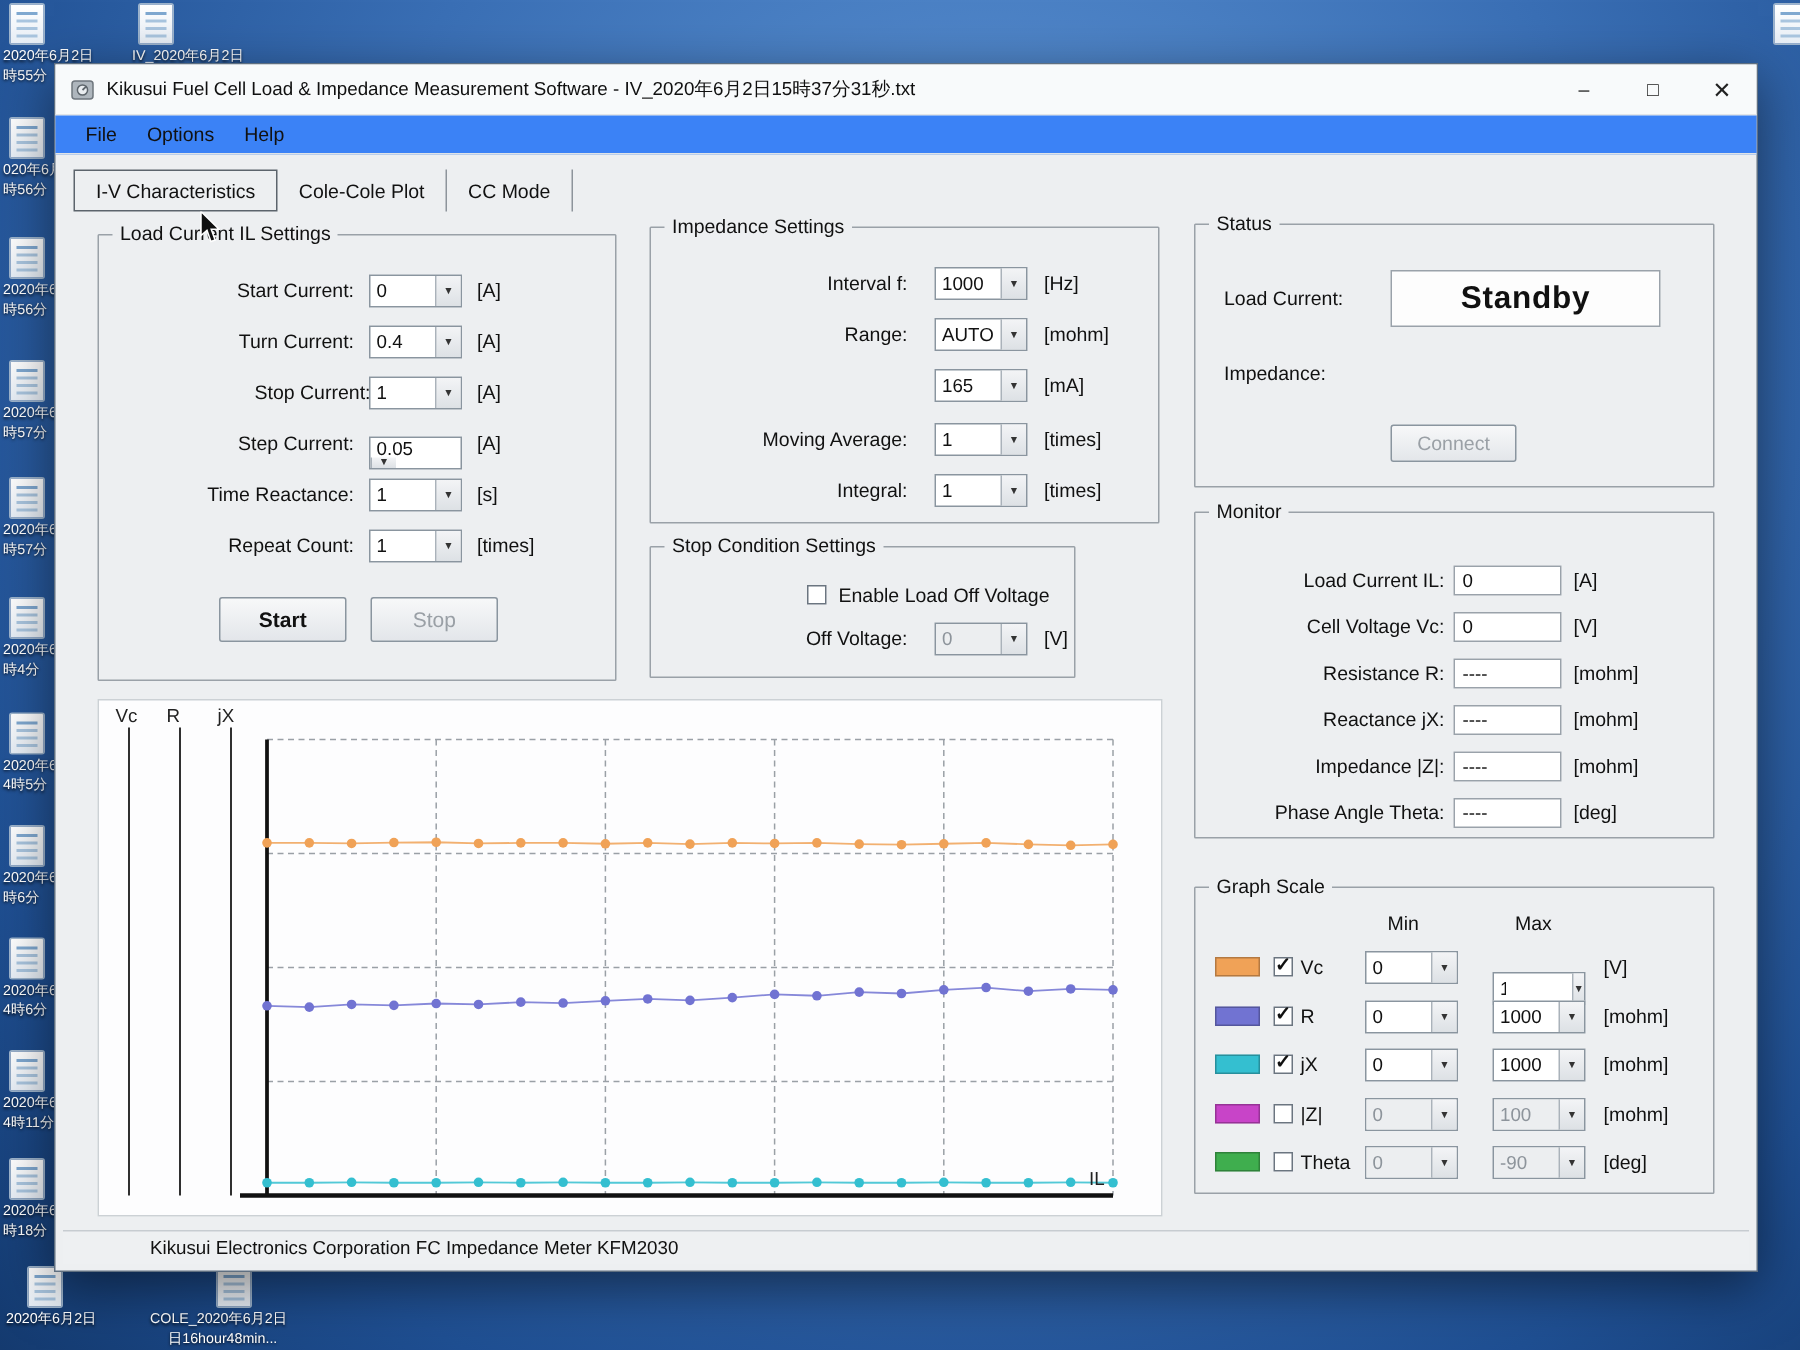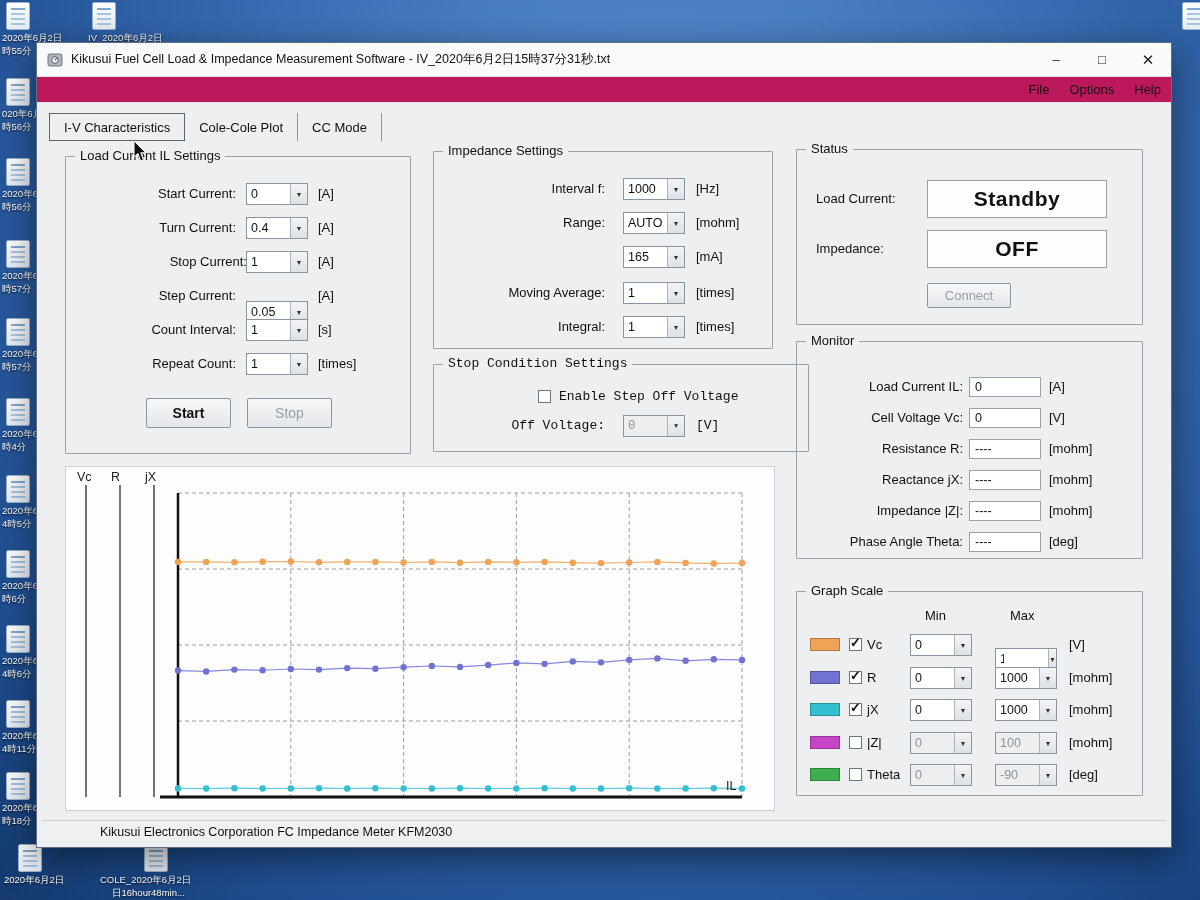--- a/index.html
+++ b/index.html
@@ -18,21 +18,21 @@
         box-shadow:0 5px 0 #a9c5df, 0 10px 0 #a9c5df, 0 15px 0 #a9c5df; }
   .dl { font-size:9.5px; color:#fff; text-shadow:0 1px 2px rgba(0,0,0,.85); white-space:nowrap; margin-top:2px; line-height:11px; }
 
   
   .window { position:absolute; left:36px; top:42px; width:1136px; height:806px; z-index:10;
     background:#edeff1; border:1px solid #5f6f80; box-shadow:0 10px 34px rgba(0,0,0,.5); }
   .titlebar { height:34px; background:#f8fafb; border-bottom:1px solid #e2e5e8; display:flex; align-items:center; padding-left:10px; }
   .apptitle { font-size:12.5px; margin-left:8px; color:#101010; white-space:nowrap; }
   .winbtns { margin-left:auto; display:flex; height:100%; }
   .winbtn { width:46px; display:flex; align-items:center; justify-content:center; font-size:13px; color:#222; }
-  .menubar { height:26px; background:#be185d; border-bottom:1px solid #e0e3e6; display:flex; align-items:center; padding-left:10px; font-size:13px;justify-content:flex-end; }
+  .menubar { height:26px; background:#3b82f6; border-bottom:1px solid #e0e3e6; display:flex; align-items:center; padding-left:10px; font-size:13px; }
   .menu-item { padding:0 10px; }
 
   .tabs { position:absolute; left:12px; top:70px; display:flex; height:28px; font-size:13px;justify-content:flex-end; }
   .tab { display:flex; align-items:center; padding:0 14px; border-right:1px solid #8d949b; white-space:nowrap; }
   .tab.selected { border:1px solid #5c646c; background:#edeff1; }
 
   .groupbox { position:absolute; border:1px solid #9aa1a8; border-radius:1px; }
   .legend { position:absolute; top:-9px; left:9px; background:#edeff1; padding:0 5px; font-size:13px; white-space:nowrap; }
 
   .lbl { position:absolute; font-size:13px; height:22px; line-height:22px; white-space:nowrap; }
@@ -195,27 +195,27 @@
     <span class="unit" style="left:252px;top:60px;">[A]</span>
 
     <span class="lbl r" style="left:21px;top:94px;width:160px;">Stop Current:</span>
     <div class="combo" style="left:180px;top:94px;">
         <span class="cv">1</span>
         <span class="ca">▼</span>
       </div>
     <span class="unit" style="left:252px;top:94px;">[A]</span>
 
     <span class="lbl r" style="left:10px;top:128px;width:160px;">Step Current:</span>
-    <div class="combo" style="left:180px;top:144px;">
+    <div class="combo" style="left:180px;top:134px;flex-direction:column;">
         <span class="cv">0.05</span>
         <span class="ca">▼</span>
       </div>
     <span class="unit" style="left:252px;top:128px;">[A]</span>
 
-    <span class="lbl r" style="left:10px;top:162px;width:160px;">Count Interval:</span>
+    <span class="lbl r" style="left:10px;top:162px;width:160px;">Time Reactance:</span>
     <div class="combo" style="left:180px;top:162px;">
         <span class="cv">1</span>
         <span class="ca">▼</span>
       </div>
     <span class="unit" style="left:252px;top:162px;">[s]</span>
 
     <span class="lbl r" style="left:10px;top:196px;width:160px;">Repeat Count:</span>
     <div class="combo" style="left:180px;top:196px;">
         <span class="cv">1</span>
         <span class="ca">▼</span>
@@ -257,38 +257,37 @@
     <span class="unit" style="left:262px;top:130px;">[times]</span>
 
     <span class="lbl r" style="left:10px;top:164px;width:161px;">Integral:</span>
     <div class="combo" style="left:189px;top:164px;">
         <span class="cv">1</span>
         <span class="ca">▼</span>
       </div>
     <span class="unit" style="left:262px;top:164px;">[times]</span>
   </div>
 
-  <div class="groupbox" style="left:396px;top:321px;width:376px;height:88px;font-family:Liberation Mono, monospace;">
+  <div class="groupbox" style="left:396px;top:321px;width:284px;height:88px;">
     <span class="legend">Stop Condition Settings</span>
     <span class="check" style="left:104px;top:25px;"></span>
-    <span class="lbl" style="left:125px;top:21px;">Enable Step Off Voltage</span>
+    <span class="lbl" style="left:125px;top:21px;">Enable Load Off Voltage</span>
     <span class="lbl r" style="left:10px;top:50px;width:161px;">Off Voltage:</span>
     <div class="combo disabled" style="left:189px;top:50px;">
         <span class="cv">0</span>
         <span class="ca">▼</span>
       </div>
     <span class="unit" style="left:262px;top:50px;">[V]</span>
   </div>
 
   <div class="groupbox" style="left:759px;top:106px;width:347px;height:176px;">
     <span class="legend">Status</span>
     <span class="lbl" style="left:19px;top:38px;">Load Current:</span>
     <div class="bigbox" style="left:130px;top:30px;">Standby</div>
     <span class="lbl" style="left:19px;top:88px;">Impedance:</span>
-    <div class="bigbox" style="left:130px;top:80px;">OFF</div>
     <div class="btn gray" style="left:130px;top:133px;width:84px;height:25px;font-size:13px;">Connect</div>
   </div>
 
   <div class="groupbox" style="left:759px;top:298px;width:347px;height:218px;">
     <span class="legend">Monitor</span>
 
     <span class="lbl r" style="left:5px;top:34px;width:161px;">Load Current IL:</span>
     <div class="valuebox" style="left:172px;top:35px;">0</div>
     <span class="unit" style="left:252px;top:34px;">[A]</span>
 

